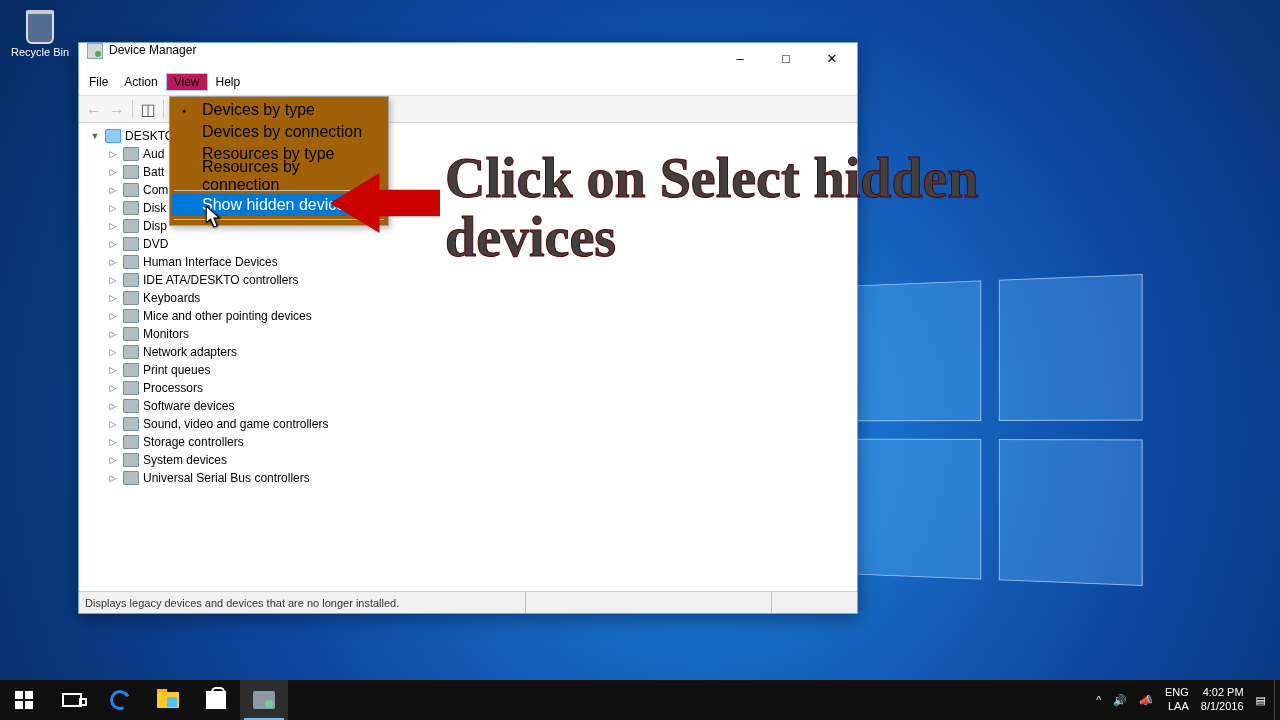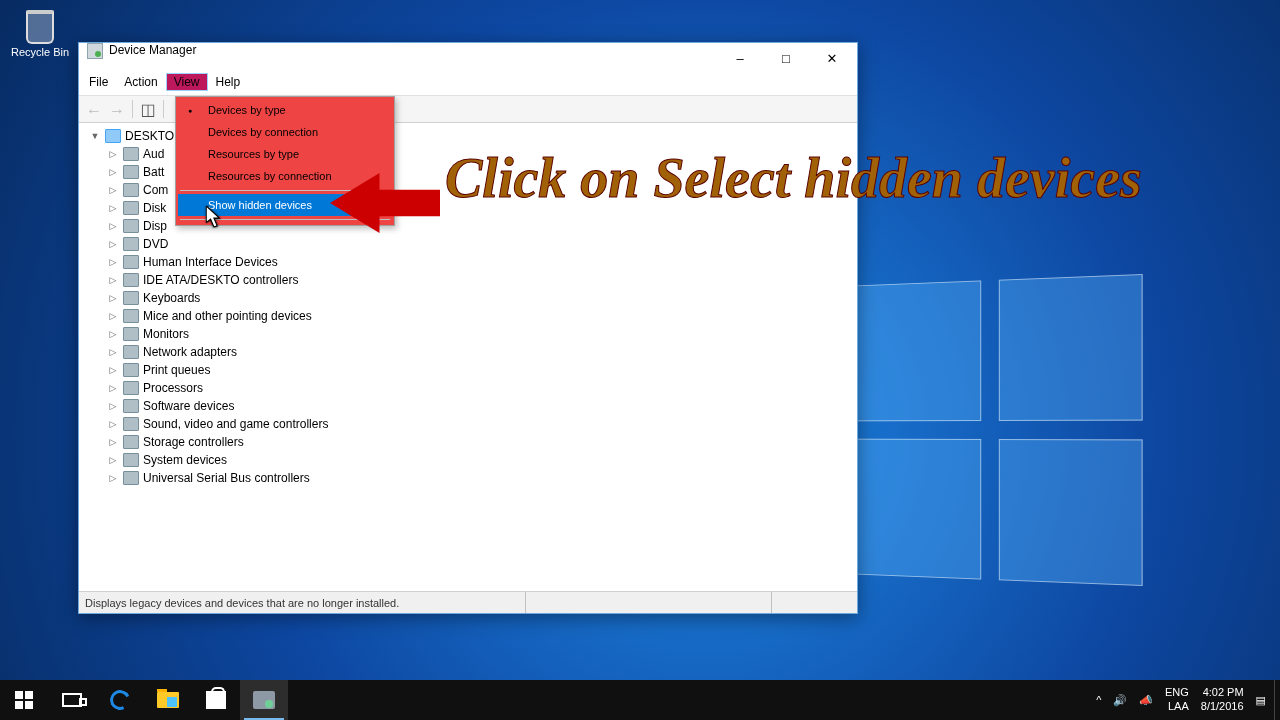--- a/index.html
+++ b/index.html
@@ -48,34 +48,34 @@
 .expander { width:12px; height:12px; display:inline-flex; align-items:center; justify-content:center; margin-right:2px; color:#666; font-size:9px; cursor:pointer; }
 .node-icon { width:16px; height:14px; margin:0 4px 0 2px; display:inline-block; background:#b0bec5; border:1px solid #78909c; border-radius:1px; }
 .node-icon.pc { background:#90caf9; border-color:#42a5f5; }
 
 .statusbar { height:22px; border-top:1px solid #d0d0d0; background:#f0f0f0; font-size:11px; display:flex; align-items:center; padding:0 6px; color:#333; }
 .status-sep { border-left:1px solid #c0c0c0; height:100%; margin-left:auto; width:120px; }
 .status-sep + .status-sep { width:80px; }
 
 
 .dropdown {
-  position:absolute; left:175px; top:96px; width:220px; background:#ef4444;
-  border:1px solid #a0a0a0; box-shadow:2px 3px 6px rgba(0,0,0,.25); padding:2px; font-size:11px; z-index:5;
+  position:absolute; left:169px; top:96px; width:220px; background:#a16207;
+  border:1px solid #a0a0a0; box-shadow:2px 3px 6px rgba(0,0,0,.25); padding:2px; font-size:16px; z-index:5;
 }
 .dd-item { height:22px; display:flex; align-items:center; padding:0 8px 0 30px; cursor:pointer; position:relative; }
 .dd-item.checked::before { content:"●"; position:absolute; left:10px; font-size:7px; color:#000; }
 .dd-item.highlight { background:#0078d7; color:#fff; }
 .dd-sep { height:1px; background:#c0c0c0; margin:3px 2px; }
 
 
 .annotation {
   position:absolute; left:330px; top:155px; z-index:6; pointer-events:none;
 }
 .annotation .arrow { width:110px; height:60px; background:#c00; clip-path: polygon(0 50%, 45% 0, 45% 28%, 100% 28%, 100% 72%, 45% 72%, 45% 100%); filter: drop-shadow(1px 1px 0 #500); margin-top:18px; }
-.annotation .atext { position:absolute; left:115px; top:-6px; font-size:56px; font-weight:800; color:#a16207; -webkit-text-stroke:1px #5a0000; line-height:1.05; width:700px; font-family: Georgia, 'Times New Roman', serif; font-style: italic; }
+.annotation .atext { position:absolute; left:115px; top:-6px; font-size:56px; font-weight:800; color:#404040; -webkit-text-stroke:1px #5a0000; line-height:1.05; width:700px; font-family: Georgia, 'Times New Roman', serif; }
 
 
 .cursor { position:absolute; left:206px; top:206px; z-index:7; pointer-events:none; }
 .cursor svg { width:18px; height:22px; filter: drop-shadow(0 0 1px #000); }
 
 
 .taskbar { position:absolute; left:0; right:0; bottom:0; height:40px; background:#101010; display:flex; align-items:stretch; color:#fff; }
 .task-btn { width:48px; display:flex; align-items:center; justify-content:center; cursor:pointer; position:relative; }
 .task-btn.active { background:rgba(255,255,255,.12); }
 .task-btn.active::after { content:""; position:absolute; bottom:0; left:4px; right:4px; height:2px; background:#76b9ed; }

